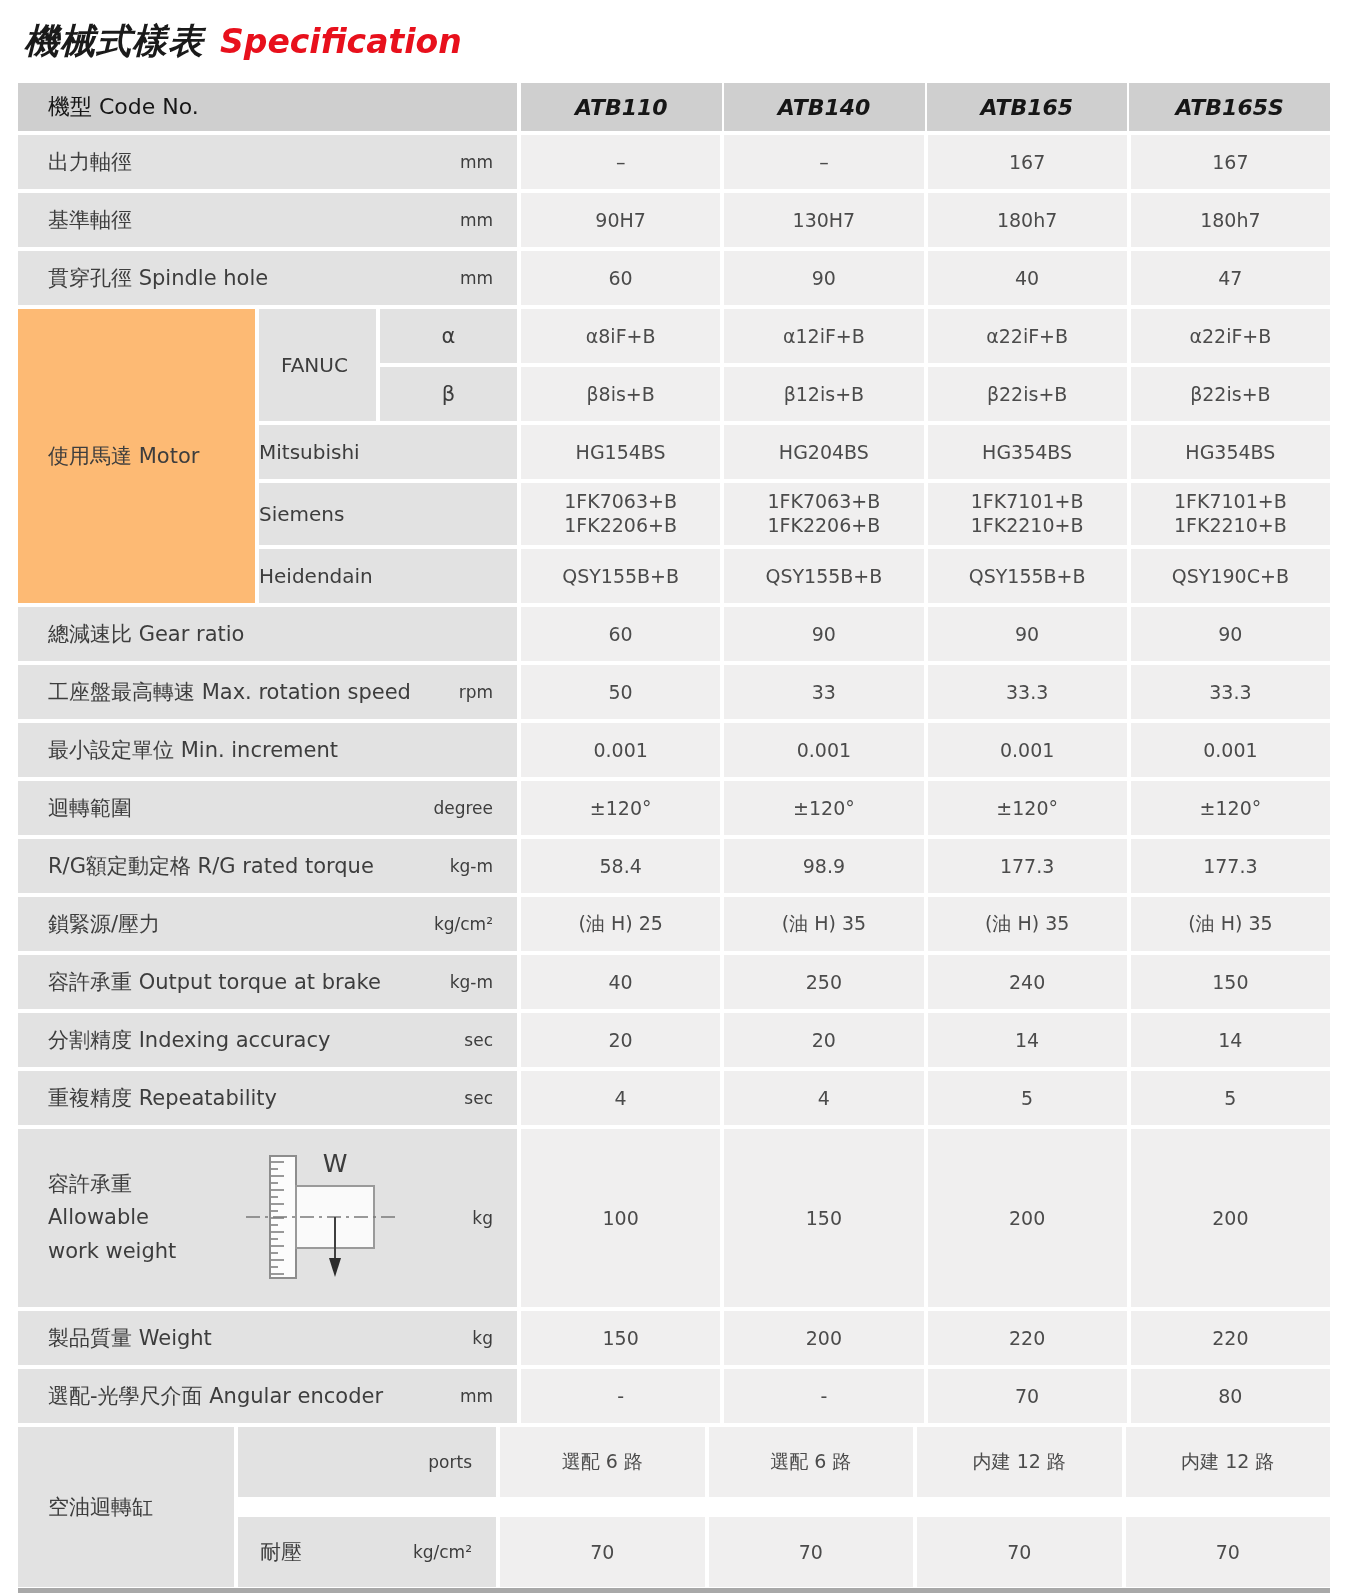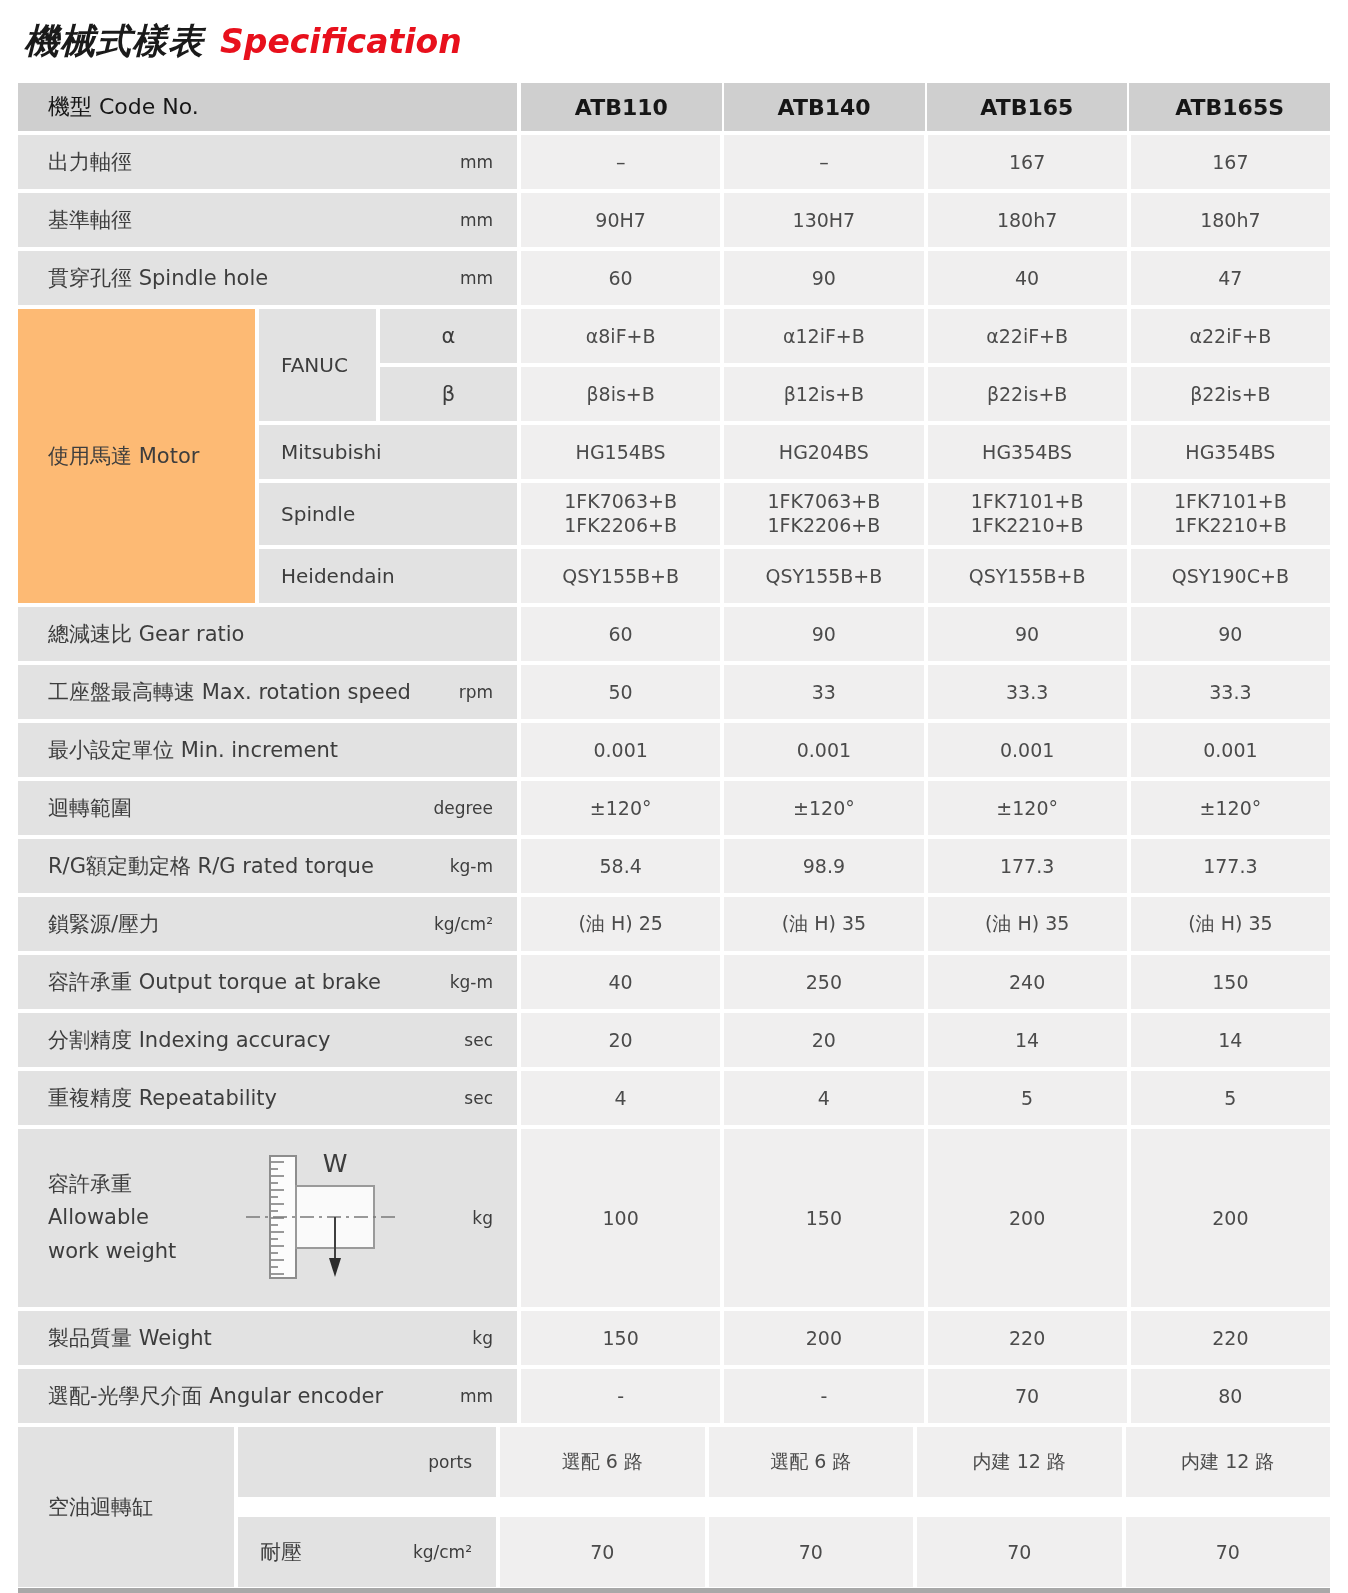--- a/index.html
+++ b/index.html
@@ -19,21 +19,21 @@
 
   .row { display:flex; gap:4px; margin-bottom:4px; }
   .cell { display:flex; align-items:center; }
 
   
   .header-row { height:48px; }
   .header-label {
     width:499px; background:#cfcfcf; padding-left:30px;
     font-size:22px; color:#161616;
   }
-  .header-vals { flex:1; display:flex; gap:2px; }
+  .header-vals { flex:1; display:flex; gap:2px;font-style:italic; }
   .model-cell {
     flex:1; background:#cfcfcf; justify-content:center;
     font-size:22px; font-weight:bold; color:#161616;
   }
 
   
   .std-row { height:54px; }
   .label-cell {
     width:499px; background:#e2e2e2;
     justify-content:space-between;
@@ -62,21 +62,21 @@
   }
   .fanuc-right { flex:1; display:flex; flex-direction:column; gap:4px; }
   .sub-row { display:flex; gap:4px; height:54px; }
   .sub-row.tall { height:62px; }
   .greek-cell {
     width:137px; background:#e2e2e2; display:flex; align-items:center;
     justify-content:center; font-size:21px;
   }
   .brand-cell {
     width:258px; background:#e2e2e2; display:flex; align-items:center;
-    padding-left:22px; font-size:20px;
+    font-size:20px;
   }
 
   
   .ww-row { height:178px; }
   .ww-label-cell {
     width:499px; background:#e2e2e2; display:flex; align-items:center;
     justify-content:space-between; padding:0 24px 0 30px;
   }
   .ww-text { font-size:21px; line-height:1.6; }
   .ww-svg { flex:0 0 auto; }
@@ -185,21 +185,21 @@
         <div class="sub-row">
           <div class="brand-cell">Mitsubishi</div>
           <div class="vals">
             <div class="val">HG154BS</div>
             <div class="val">HG204BS</div>
             <div class="val">HG354BS</div>
             <div class="val">HG354BS</div>
           </div>
         </div>
         <div class="sub-row tall">
-          <div class="brand-cell">Spindle</div>
+          <div class="brand-cell">Siemens</div>
           <div class="vals">
             <div class="val pre-line">1FK7063+B
 1FK2206+B</div>
             <div class="val pre-line">1FK7063+B
 1FK2206+B</div>
             <div class="val pre-line">1FK7101+B
 1FK2210+B</div>
             <div class="val pre-line">1FK7101+B
 1FK2210+B</div>
           </div>

